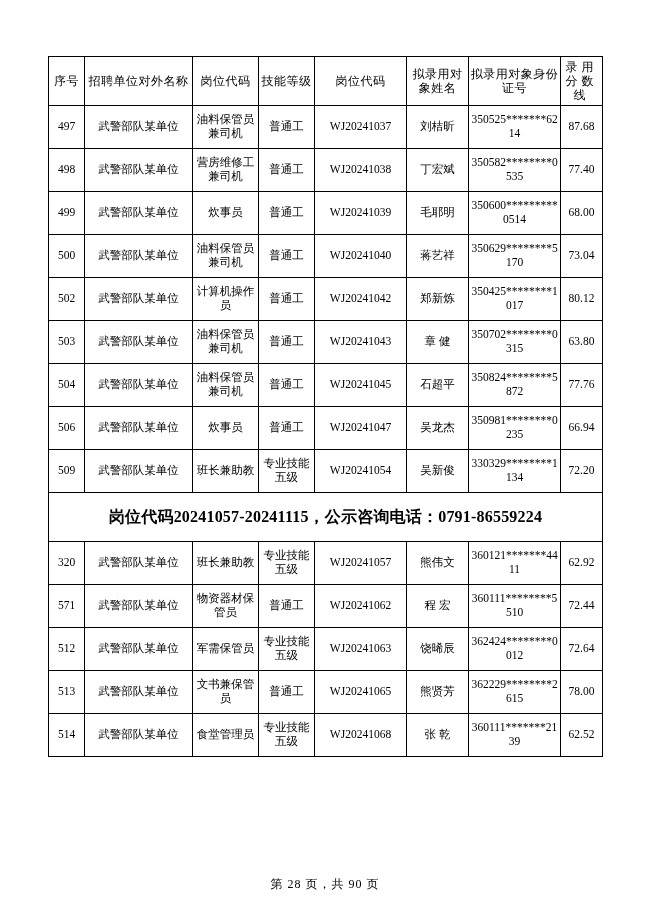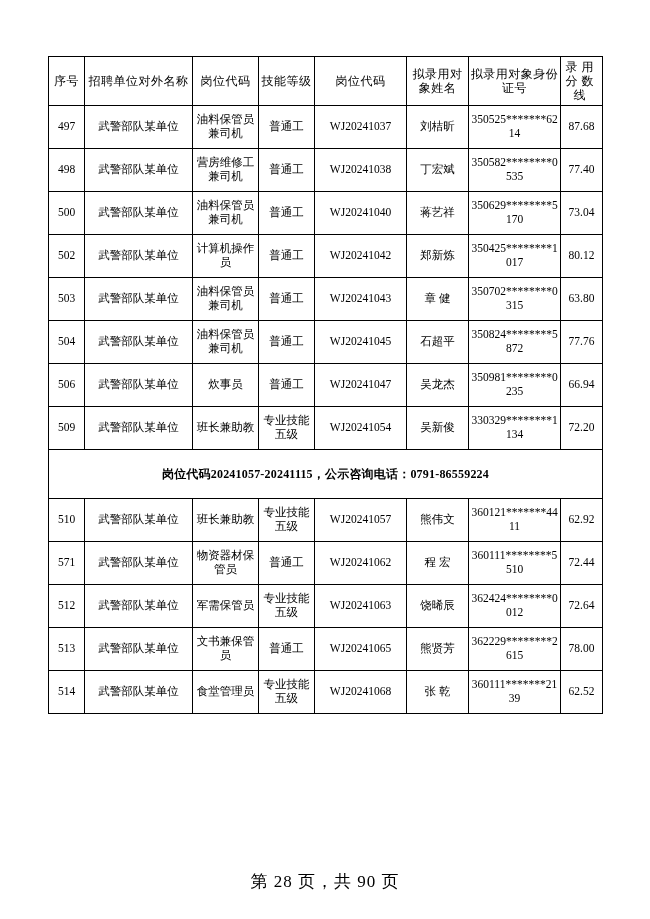--- a/index.html
+++ b/index.html
@@ -60,31 +60,31 @@
   td.num, td.id {
     font-family: "Liberation Serif", "DejaVu Serif", serif;
   }
   td.score {
     text-align: center;
     margin-left: 15px;
   }
   tr.notice td {
     height: 36px;
     font-weight: bold;
-    font-size: 12px;
+    font-size: 16px;
     letter-spacing: 0.2px;
     padding: 6px 4px;
   }
   .footer {
     position: absolute;
     left: 0;
     right: 0;
     bottom: 26px;
     text-align: center;
-    font-size: 17px;
+    font-size: 12px;
     letter-spacing: 1px;
   }
 </style>
 </head>
 <body>
 
 <div class="page">
 
   <table class="roster">
     <colgroup>
@@ -124,20 +124,30 @@
         <td class="num">498</td>
         <td>武警部队某单位</td>
         <td>营房维修工兼司机</td>
         <td>普通工</td>
         <td class="num">WJ20241038</td>
         <td>丁宏斌</td>
         <td class="id">350582********0535</td>
         <td class="score">77.40</td>
       </tr>
       <tr>
+        <td class="num">499</td>
+        <td>武警部队某单位</td>
+        <td>炊事员</td>
+        <td>普通工</td>
+        <td class="num">WJ20241039</td>
+        <td>毛耶明</td>
+        <td class="id">350600*********0514</td>
+        <td class="score">68.00</td>
+      </tr>
+      <tr>
         <td class="num">500</td>
         <td>武警部队某单位</td>
         <td>油料保管员兼司机</td>
         <td>普通工</td>
         <td class="num">WJ20241040</td>
         <td>蒋艺祥</td>
         <td class="id">350629********5170</td>
         <td class="score">73.04</td>
       </tr>
       <tr>
@@ -187,21 +197,21 @@
         <td>专业技能五级</td>
         <td class="num">WJ20241054</td>
         <td>吴新俊</td>
         <td class="id">330329********1134</td>
         <td class="score">72.20</td>
       </tr>
       <tr class="notice">
         <td colspan="8">岗位代码20241057-20241115，公示咨询电话：0791-86559224</td>
       </tr>
       <tr>
-        <td class="num">510</td>
+        <td class="num">320</td>
         <td>武警部队某单位</td>
         <td>班长兼助教</td>
         <td>专业技能五级</td>
         <td class="num">WJ20241057</td>
         <td>熊伟文</td>
         <td class="id">360121*******4411</td>
         <td class="score">62.92</td>
       </tr>
       <tr>
         <td class="num">571</td>

